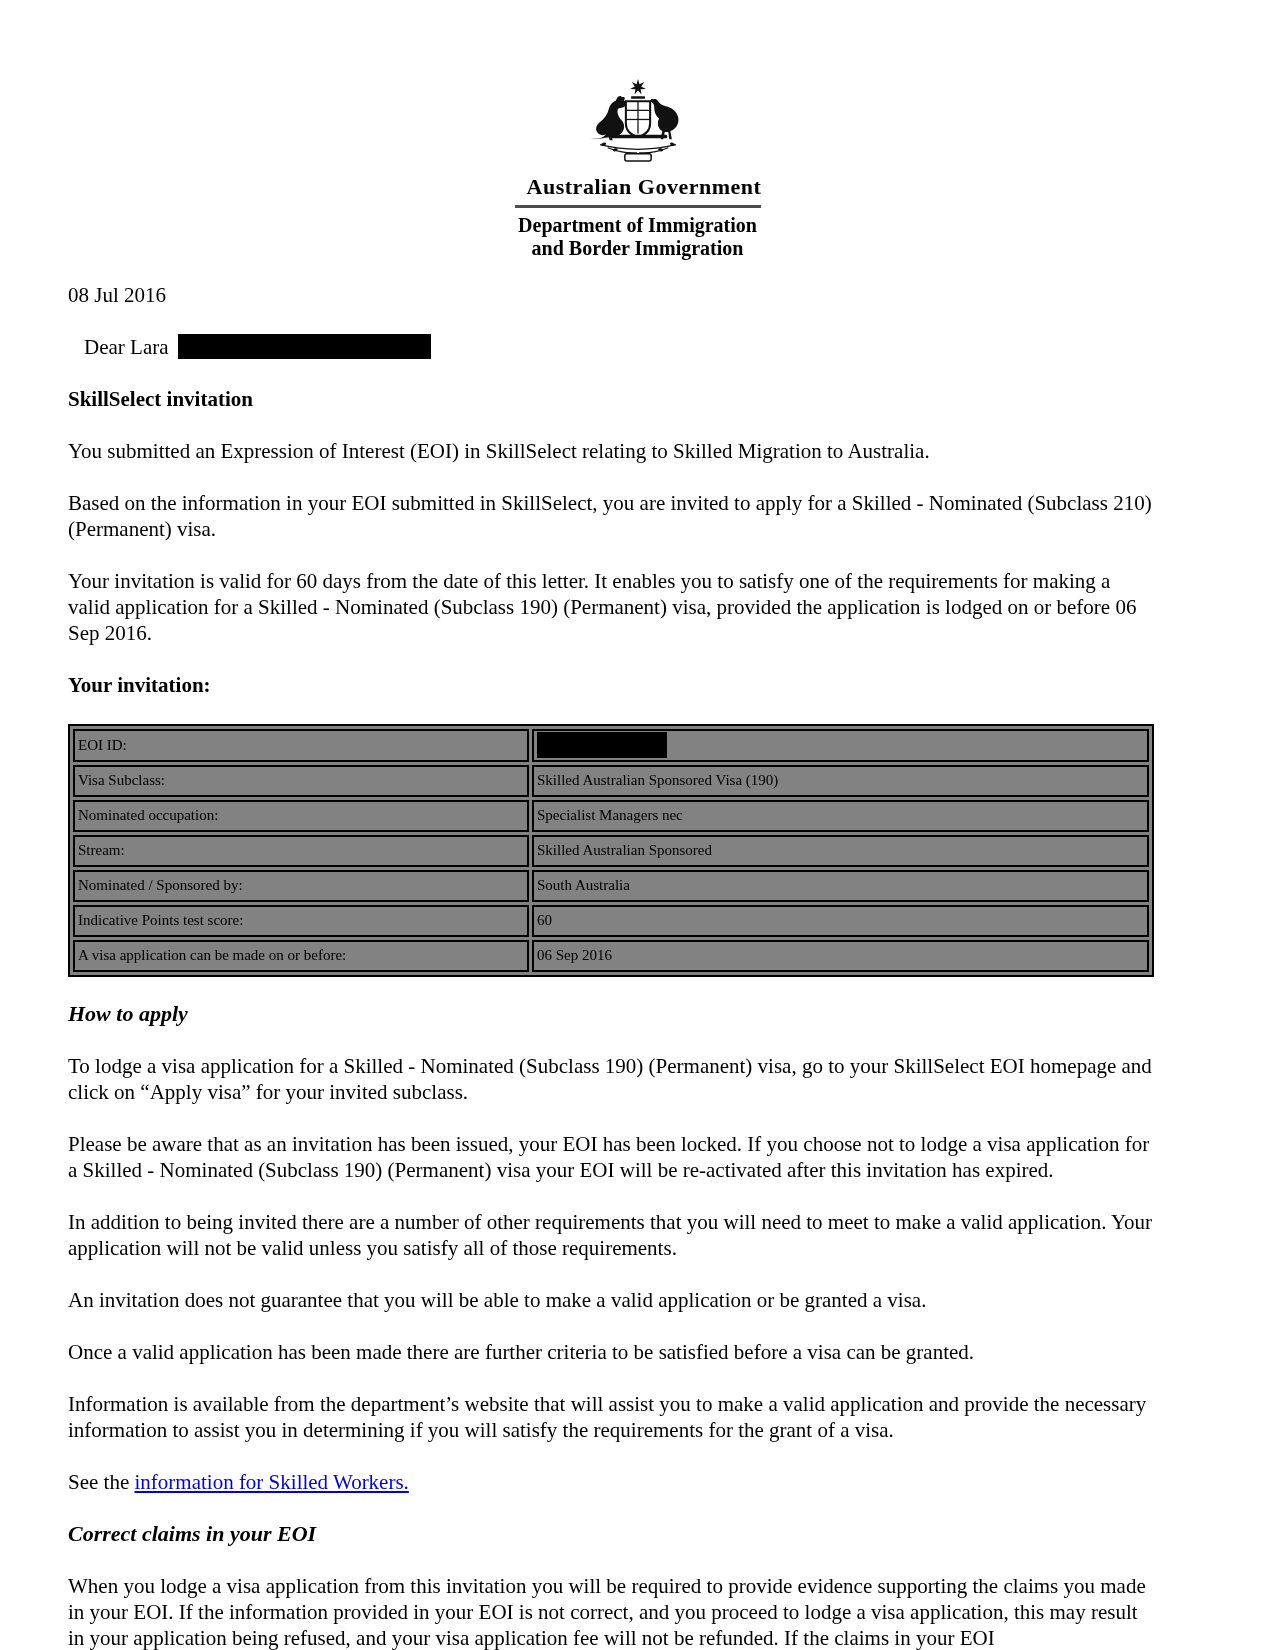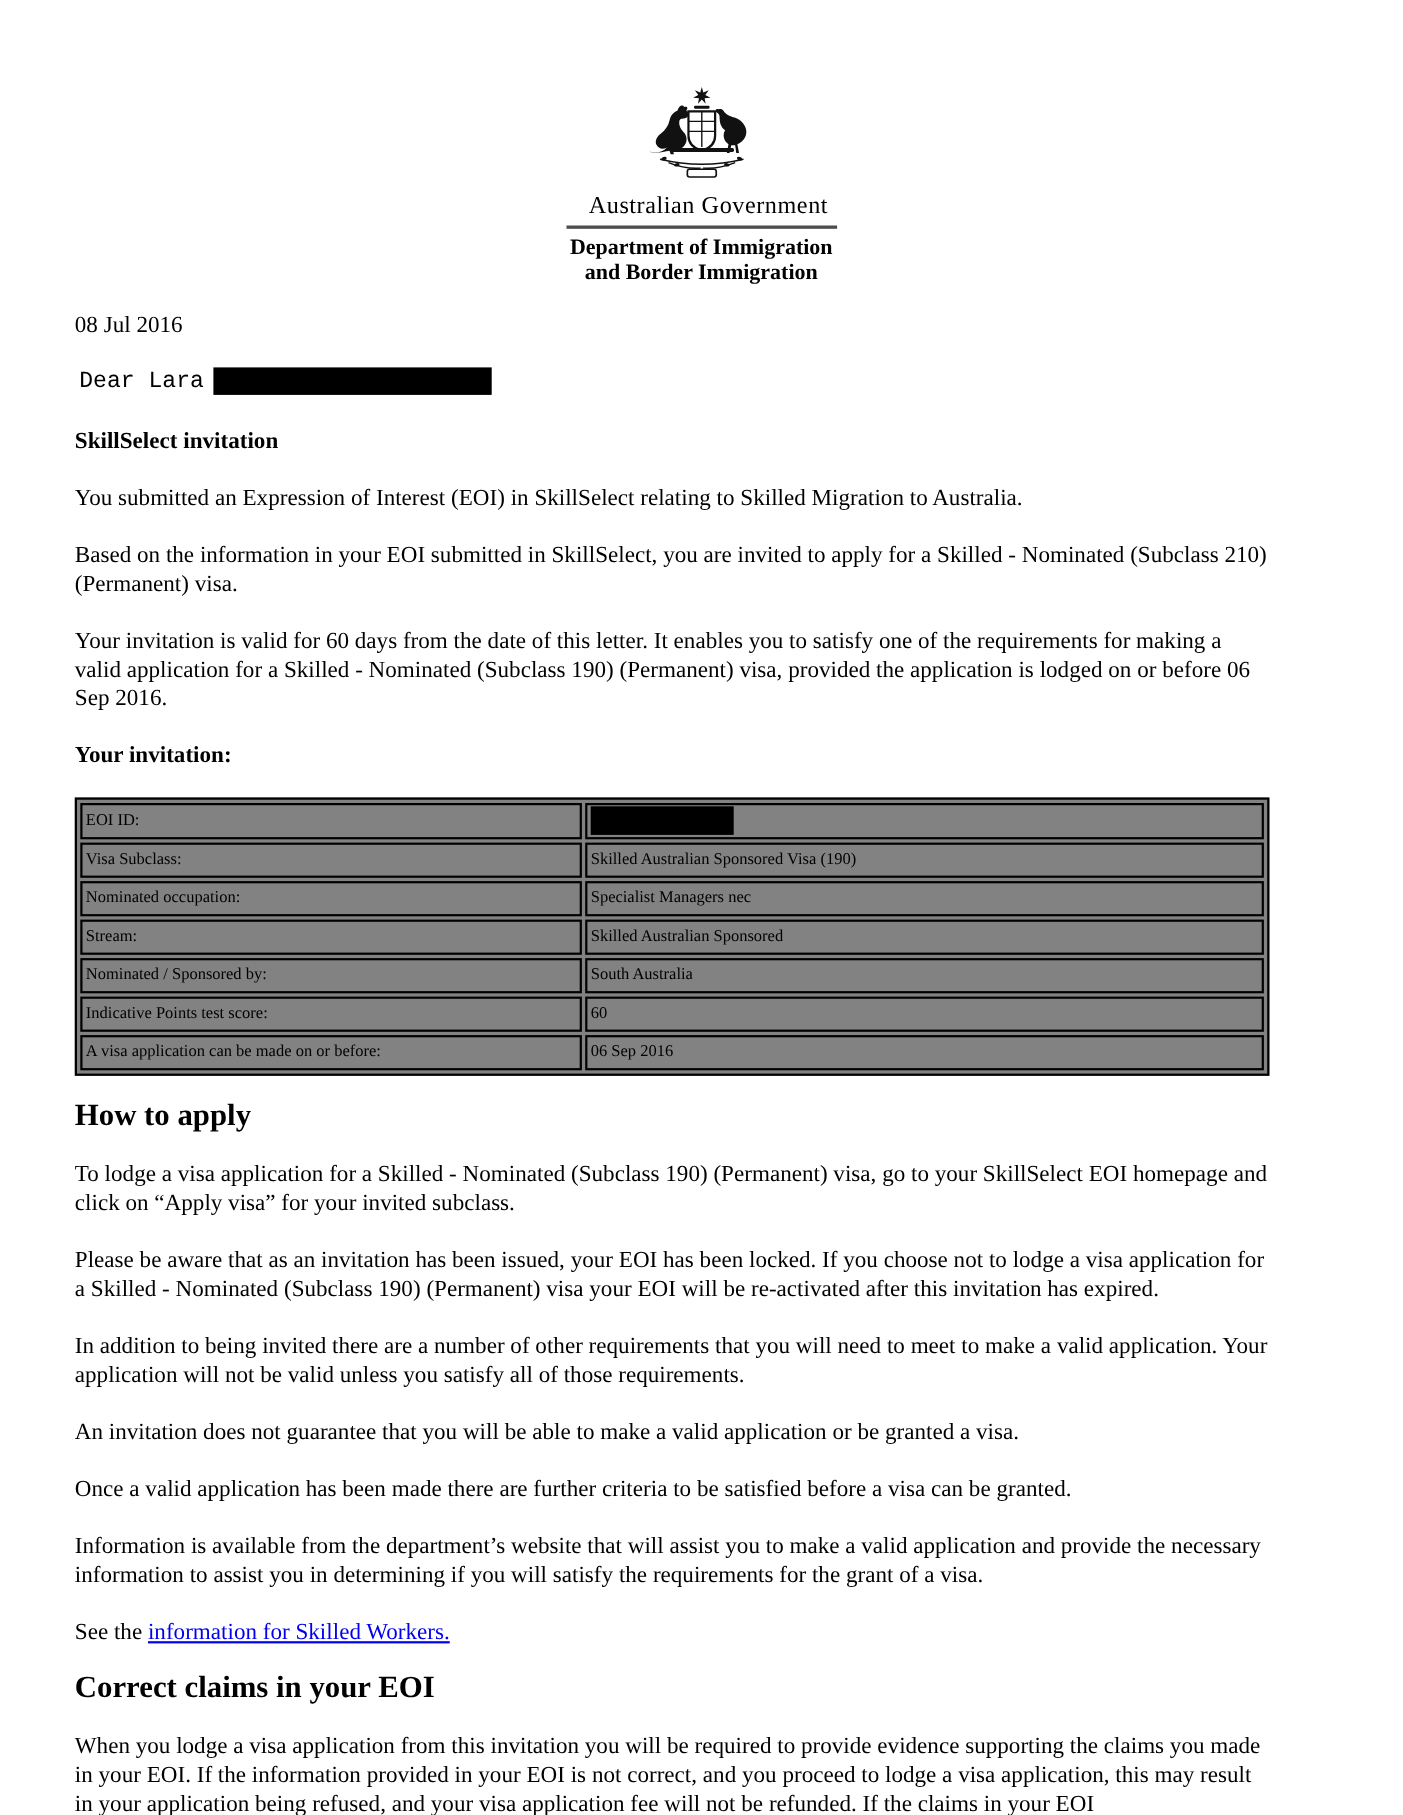--- a/index.html
+++ b/index.html
@@ -9,21 +9,21 @@
     height: 1650px;
     background: #ffffff;
     color: #000000;
     font-family: "Liberation Serif", serif;
     overflow: hidden;
   }
   
   .letterhead { text-align: center; padding-top: 74px; }
   .crest { display: block; margin: 0 auto; width: 150px; height: 96px; }
   .gov-name {
-    font-weight: normal;
+    font-weight: bold;
     font-size: 22px;
     letter-spacing: 0.5px;
     margin-top: 4px;
     padding-left: 13px;
   }
   .gov-divider {
     width: 246px; height: 3px;
     background: #4d4d4d;
     margin: 5px auto 6px auto;
   }
@@ -32,32 +32,33 @@
     font-size: 20px;
     line-height: 23px;
   }
   
   .content {
     margin: 22px 121px 0 68px; 
     font-size: 21px;
     line-height: 26px;
   }
   .content p { margin: 0 0 26px 0; }
-  .salutation-row { margin: 0 0 26px 4px; white-space: nowrap; font-family: Liberation Mono, monospace; }
+  .salutation-row { margin: 0 0 26px 16px; white-space: nowrap; }
   .redact-inline {
     display: inline-block;
     width: 253px; height: 25px;
     background: #000;
     vertical-align: text-bottom;
     margin-left: 9px;
   }
   .subject { font-weight: bold; margin: 0; }
   .section-heading {
     font-weight: bold;
-    font-size: 28px;
+    font-style: italic;
+    font-size: 22px;
     margin: 0 0 26px 0;
   }
   .heading-gap { margin-top: 24px; }
   .table-heading { font-weight: bold; margin: 0 0 1px 0; }
   
   table.invitation {
     border-collapse: separate;
     border-spacing: 3px;
     background: #828282;
     border: 2px solid #000;

